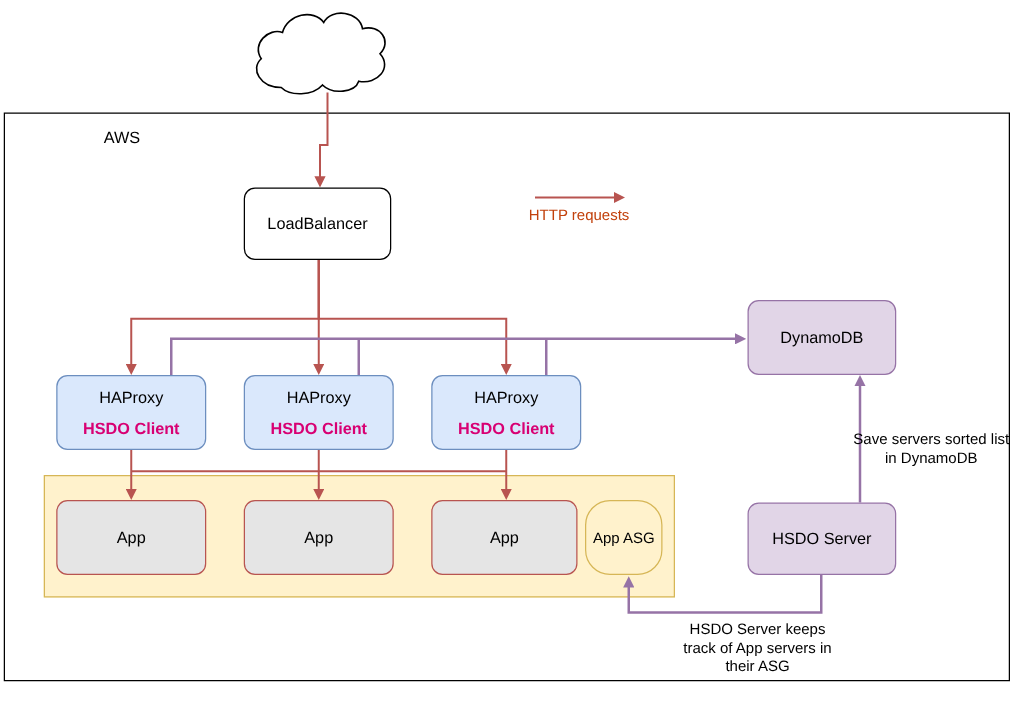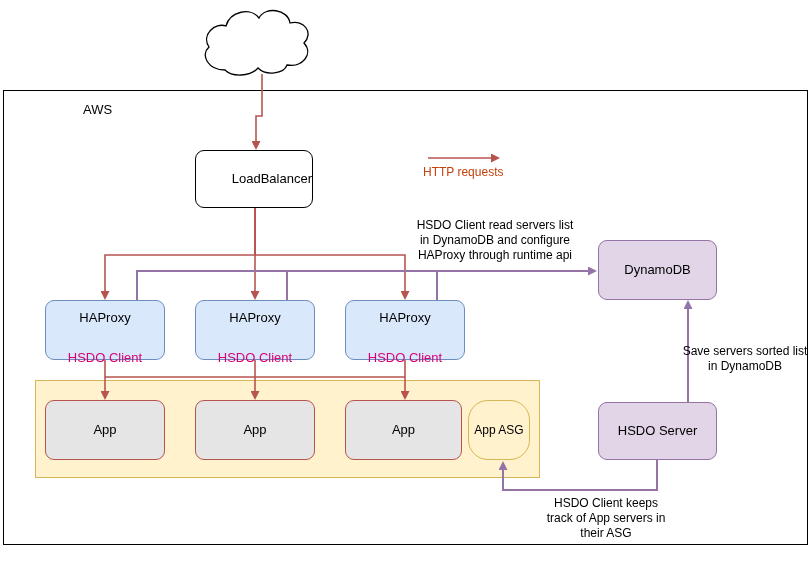--- a/index.html
+++ b/index.html
@@ -6,26 +6,26 @@
   #canvas{
     position:relative;width:811px;height:561px;overflow:hidden;
     font-family:"Liberation Sans",sans-serif;color:#000;background:#fff;
   }
   .node{
     position:absolute;box-sizing:border-box;display:flex;
     align-items:center;justify-content:center;text-align:center;
     font-size:13px;line-height:1.2;
   }
   .rounded{border-radius:9px;}
-  .lb{border:1px solid #000;background:#fff;justify-content:flex-end;}
+  .lb{border:1px solid #000;background:#fff;}
   .haproxy{
     background:#dae8fc;border:1px solid #6c8ebf;
-    flex-direction:column;justify-content:flex-start;padding-top:9px;gap:24px;
+    flex-direction:column;justify-content:flex-start;padding-top:9px;gap:9px;
   }
-  .haproxy .sub{color:#d80073;font-weight:normal;}
+  .haproxy .sub{color:#d80073;font-weight:bold;}
   .app{background:#e5e5e5;border:1px solid #b85450;}
   .asgGroup{position:absolute;box-sizing:border-box;background:#fff2cc;border:1px solid #d6b656;}
   .asgBox{background:#fff2cc;border:1px solid #d6b656;font-size:12px;}
   .purpleBox{background:#e1d5e7;border:1px solid #9673a6;}
   .annot{
     position:absolute;font-size:12px;line-height:15px;text-align:center;
     white-space:pre-line;
   }
   .awsRect{position:absolute;border:1px solid #000;box-sizing:border-box;background:transparent;}
   .awsLabel{position:absolute;font-size:13px;}
@@ -110,24 +110,21 @@
   </div>
 
   <div class="node purpleBox rounded" style="left:598px;top:402px;width:119px;height:58px;">
     <span>HSDO Server</span>
   </div>
 
   <div class="node purpleBox rounded" style="left:598px;top:240px;width:119px;height:60px;">
     <span>DynamoDB</span>
   </div>
 
-  <div class="annot" style="left:405px;top:218px;width:180px;">HSDO Client read servers list
-in DynamoDB and configure
-HAProxy through runtime api</div>
   <div class="annot" style="left:663px;top:344px;width:164px;">Save servers sorted list
 in DynamoDB</div>
-  <div class="annot" style="left:521px;top:496px;width:170px;">HSDO Client keeps
+  <div class="annot" style="left:521px;top:496px;width:170px;">HSDO Server keeps
 track of App servers in
 their ASG</div>
 
   <div class="legendText" style="left:423px;top:165px;">HTTP requests</div>
 
 </div>
 
 </body></html>

